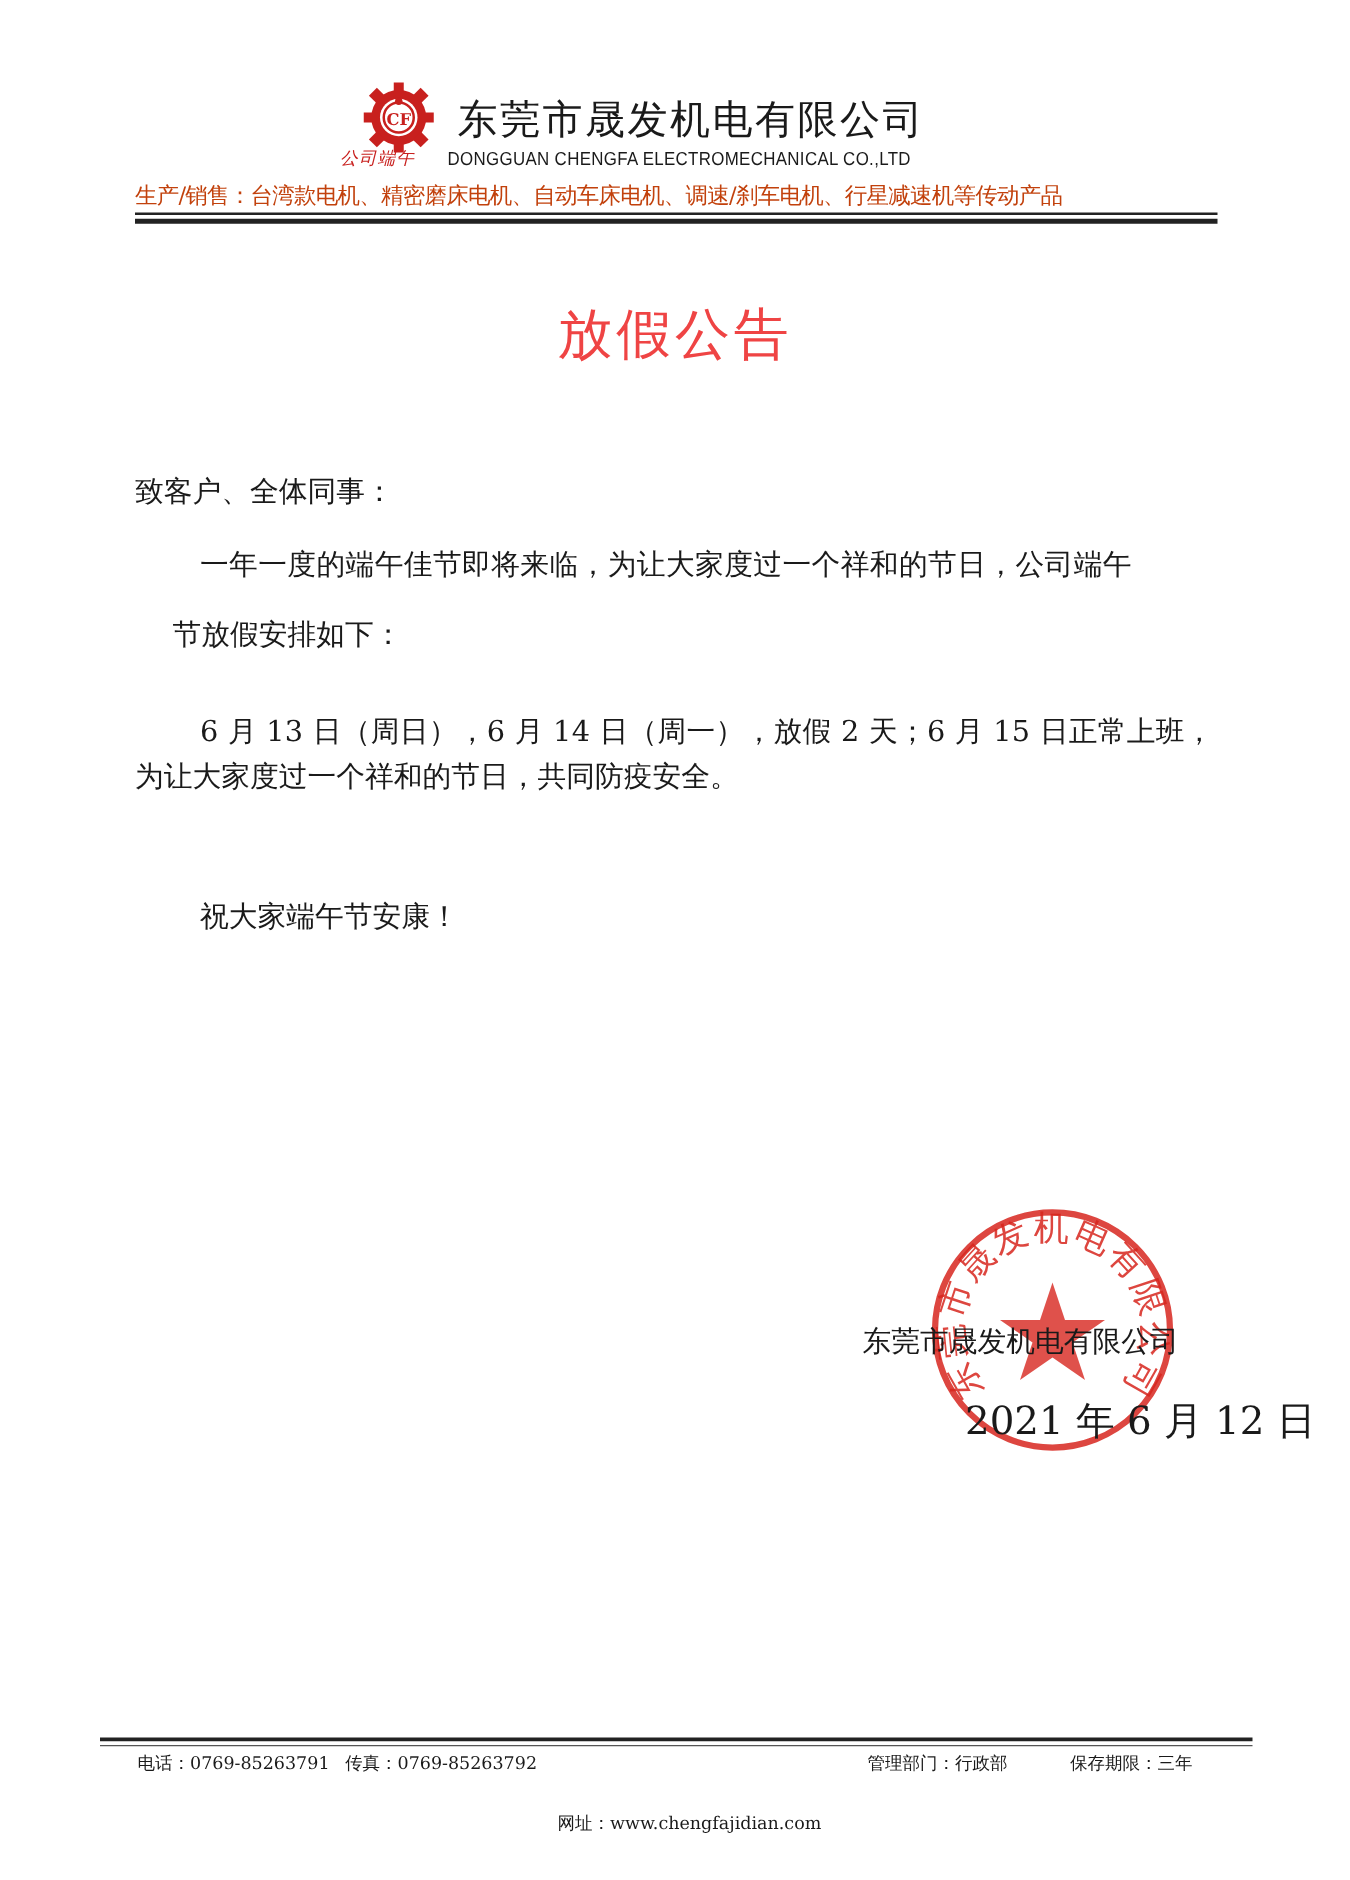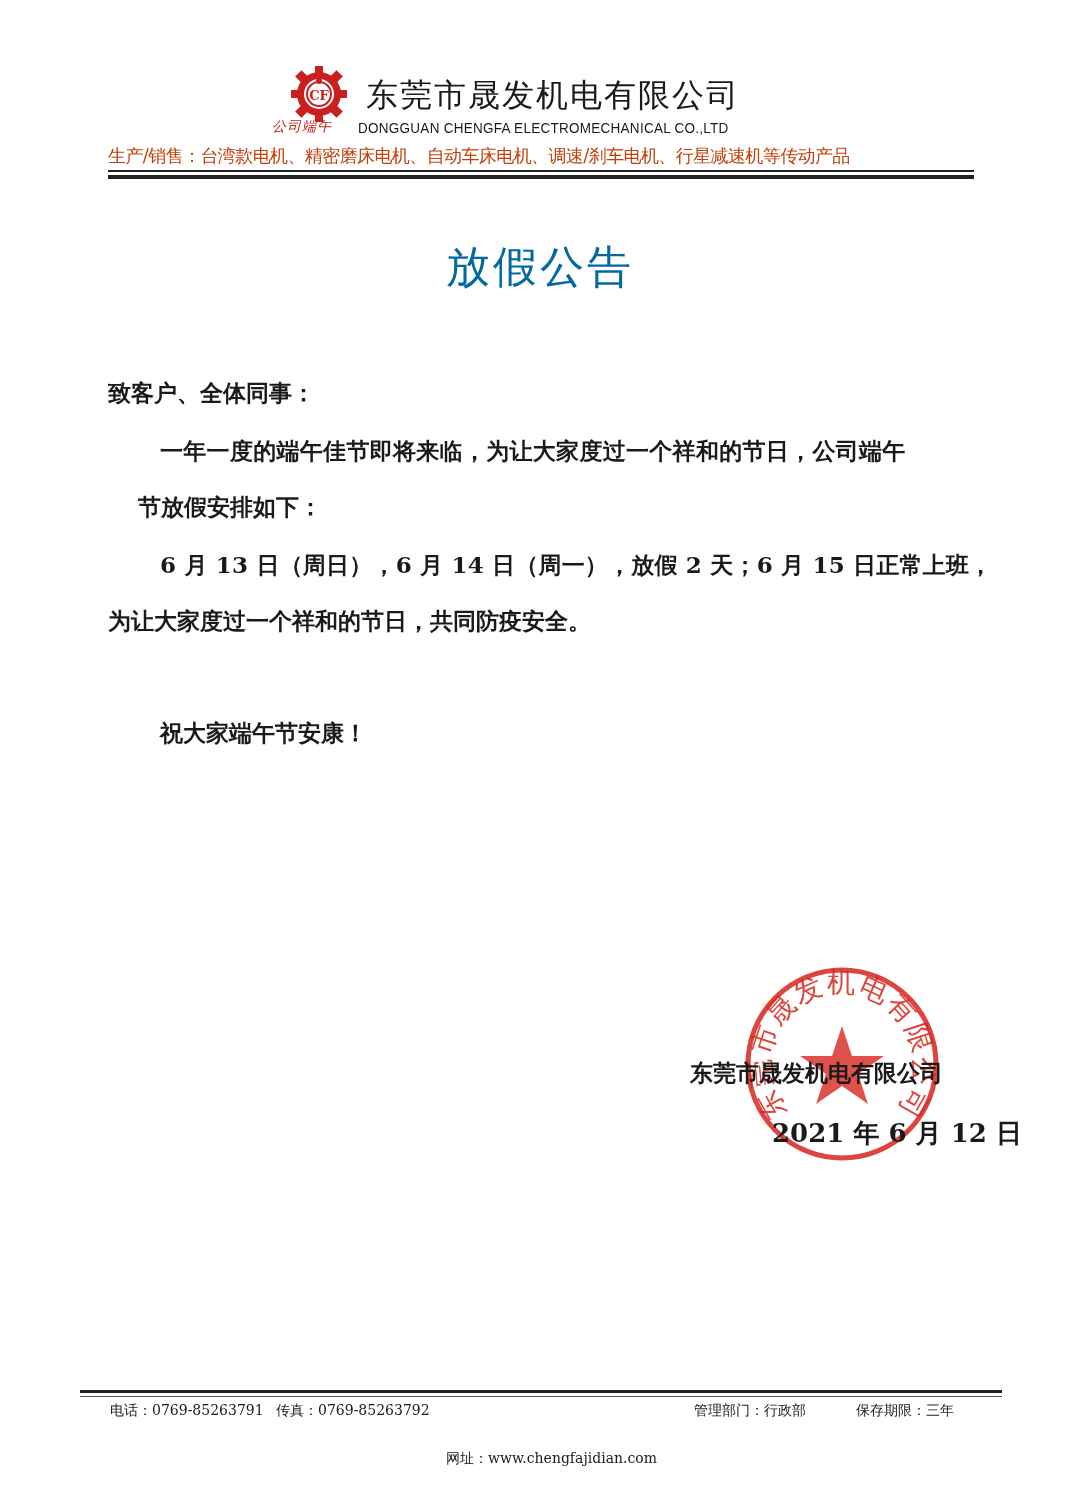--- a/index.html
+++ b/index.html
@@ -33,38 +33,38 @@
       left: 108px; top: 144px; width: 866px;
       font-family: "DejaVu Serif", serif; font-size: 18px; color: #c2410c;
       white-space: nowrap; letter-spacing: -0.6px;
     }
     .rule-top1 { left: 108px; top: 170px; width: 866px; height: 2px; background: #222; }
     .rule-top2 { left: 108px; top: 175px; width: 866px; height: 4px; background: #222; }
 
     
     .doc-title {
       left: 0; top: 238px; width: 1080px; text-align: center;
-      font-family: "DejaVu Sans", sans-serif; font-size: 44px; letter-spacing: 3px; color: #0369a1;
+      font-family: "DejaVu Sans", sans-serif; font-size: 44px; letter-spacing: 3px; color: #ef4444;
     }
 
     
-    .para { font-family: "DejaVu Serif", serif; font-size: 23px; color: #1a1a1a; white-space: nowrap; font-weight: bold; }
+    .para { font-family: "DejaVu Serif", serif; font-size: 23px; color: #1a1a1a; white-space: nowrap; }
     .salutation { left: 108px; top: 378px; }
     .p1a { left: 160px; top: 436px; letter-spacing: 0.3px; }
     .p1b { left: 108px; top: 492px; margin-left: 30px; }
-    .p2a { left: 160px; top: 550px; letter-spacing: 0.2px; text-align: right; }
+    .p2a { left: 160px; top: 570px; letter-spacing: 0.2px; text-align: right; }
     .p2b { left: 108px; top: 606px; }
     .closing { left: 160px; top: 718px; }
 
     
     .seal {
       left: 742px; top: 964px; width: 200px; height: 200px;
     }
     .signer { left: 690px; top: 1058px; font-size: 23px; }
-    .sign-date { left: 772px; top: 1116px; font-size: 26px; }
+    .sign-date { left: 772px; top: 1116px; font-size: 31px; }
 
     
     .rule-bot1 { left: 80px; top: 1390px; width: 922px; height: 3px; background: #222; }
     .rule-bot2 { left: 80px; top: 1396px; width: 922px; height: 1px; background: #555; }
     .footer { top: 1402px; font-family: "DejaVu Serif", serif; font-size: 14px; color: #1a1a1a; white-space: nowrap; text-align: center; }
     .f-tel { left: 110px; }
     .f-fax { left: 276px; }
     .f-web { left: 446px; margin-top: 48px; }
     .f-dept { left: 694px; }
     .f-keep { left: 856px; }

